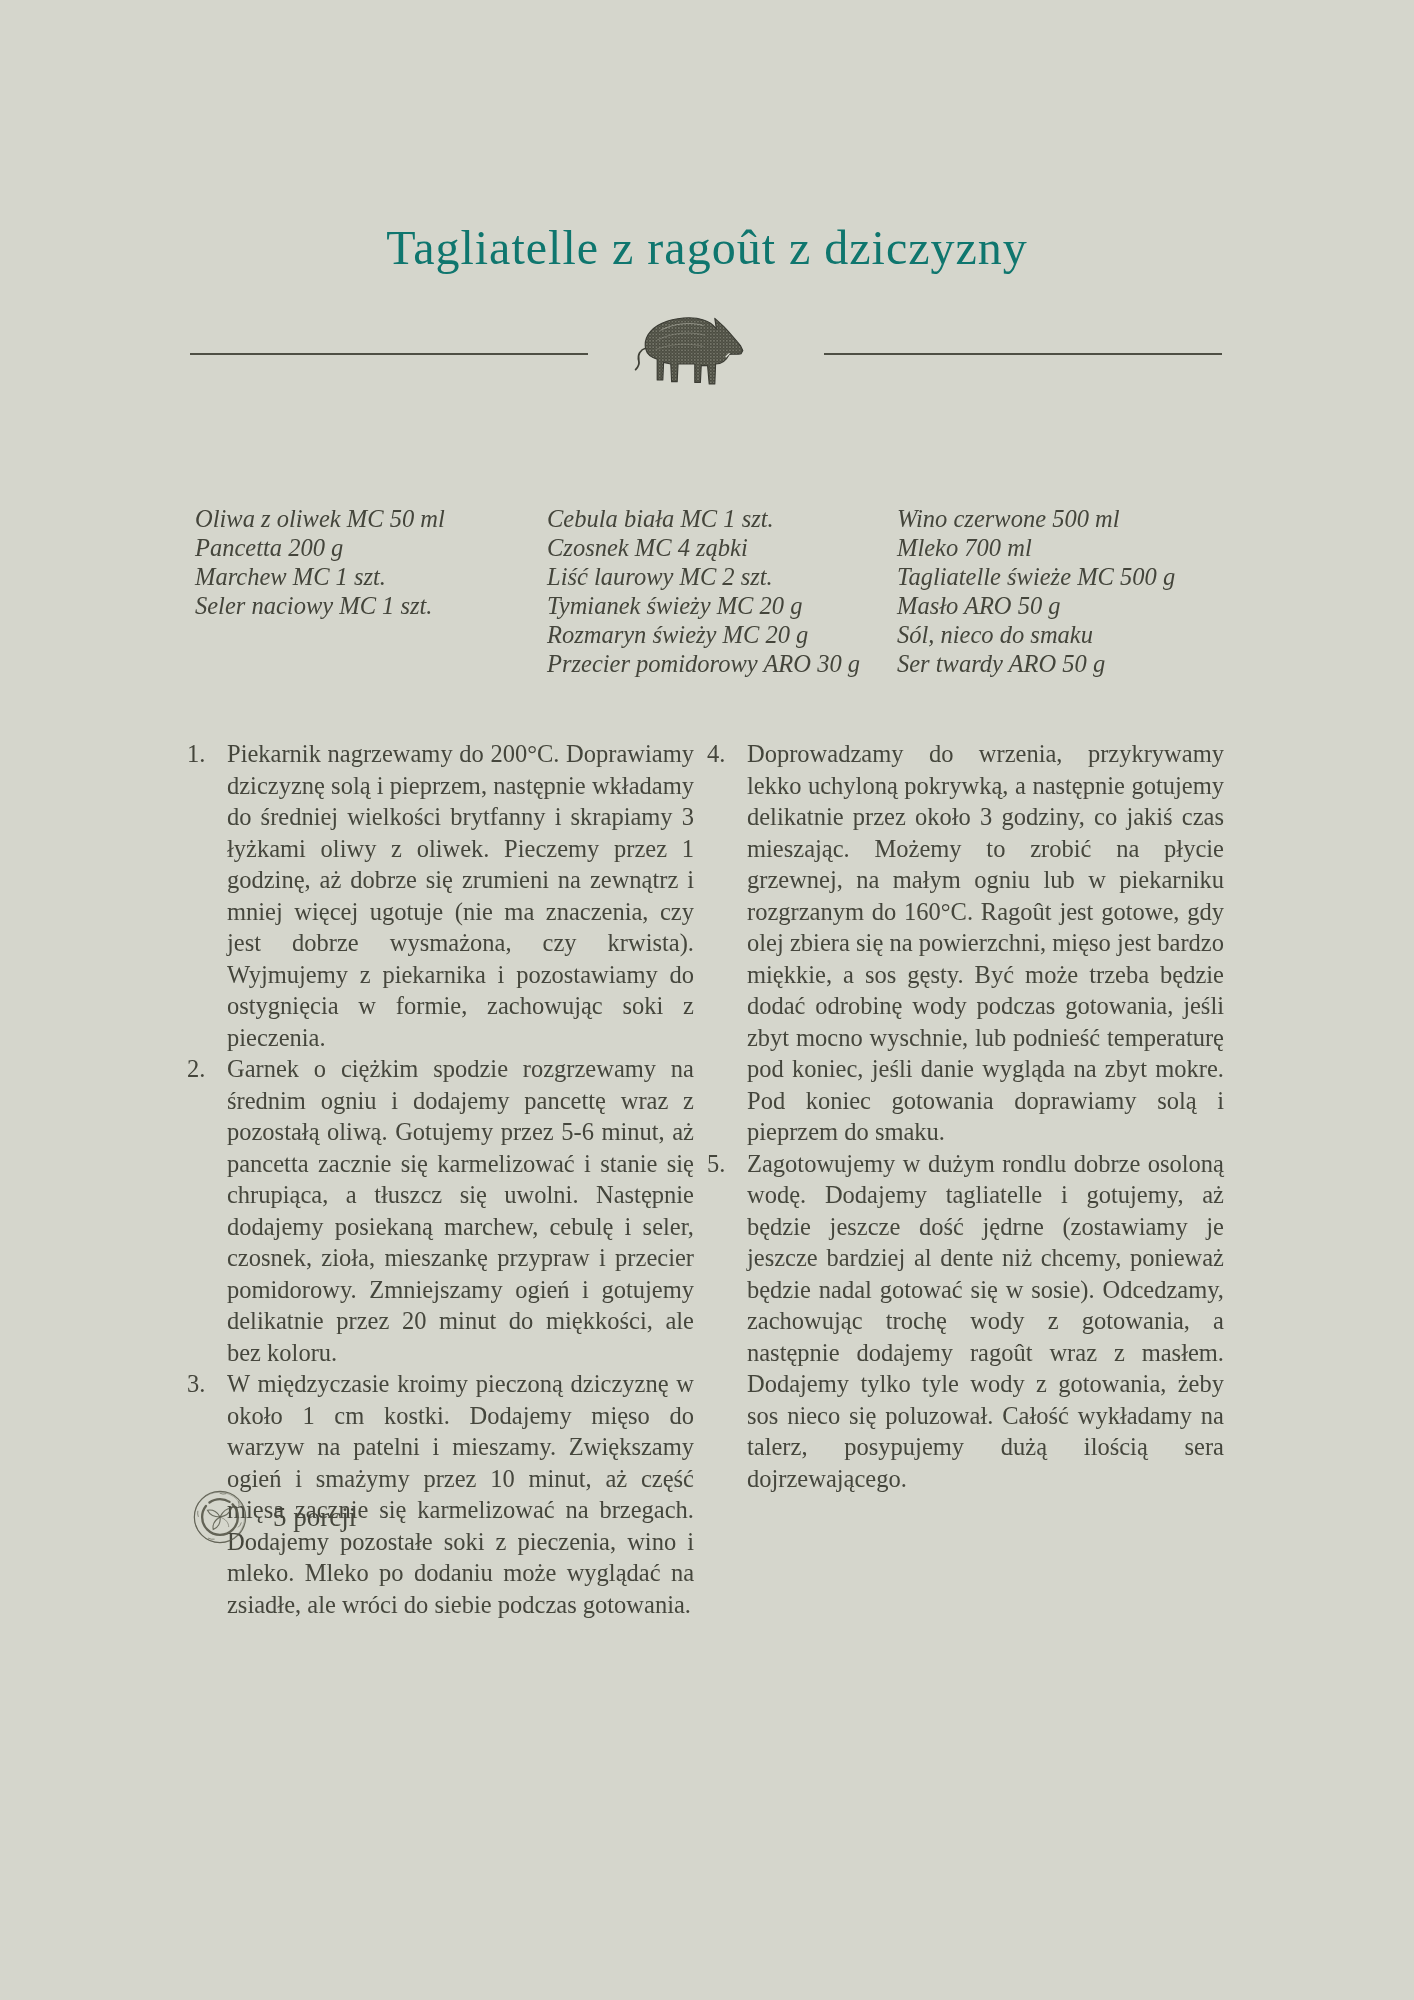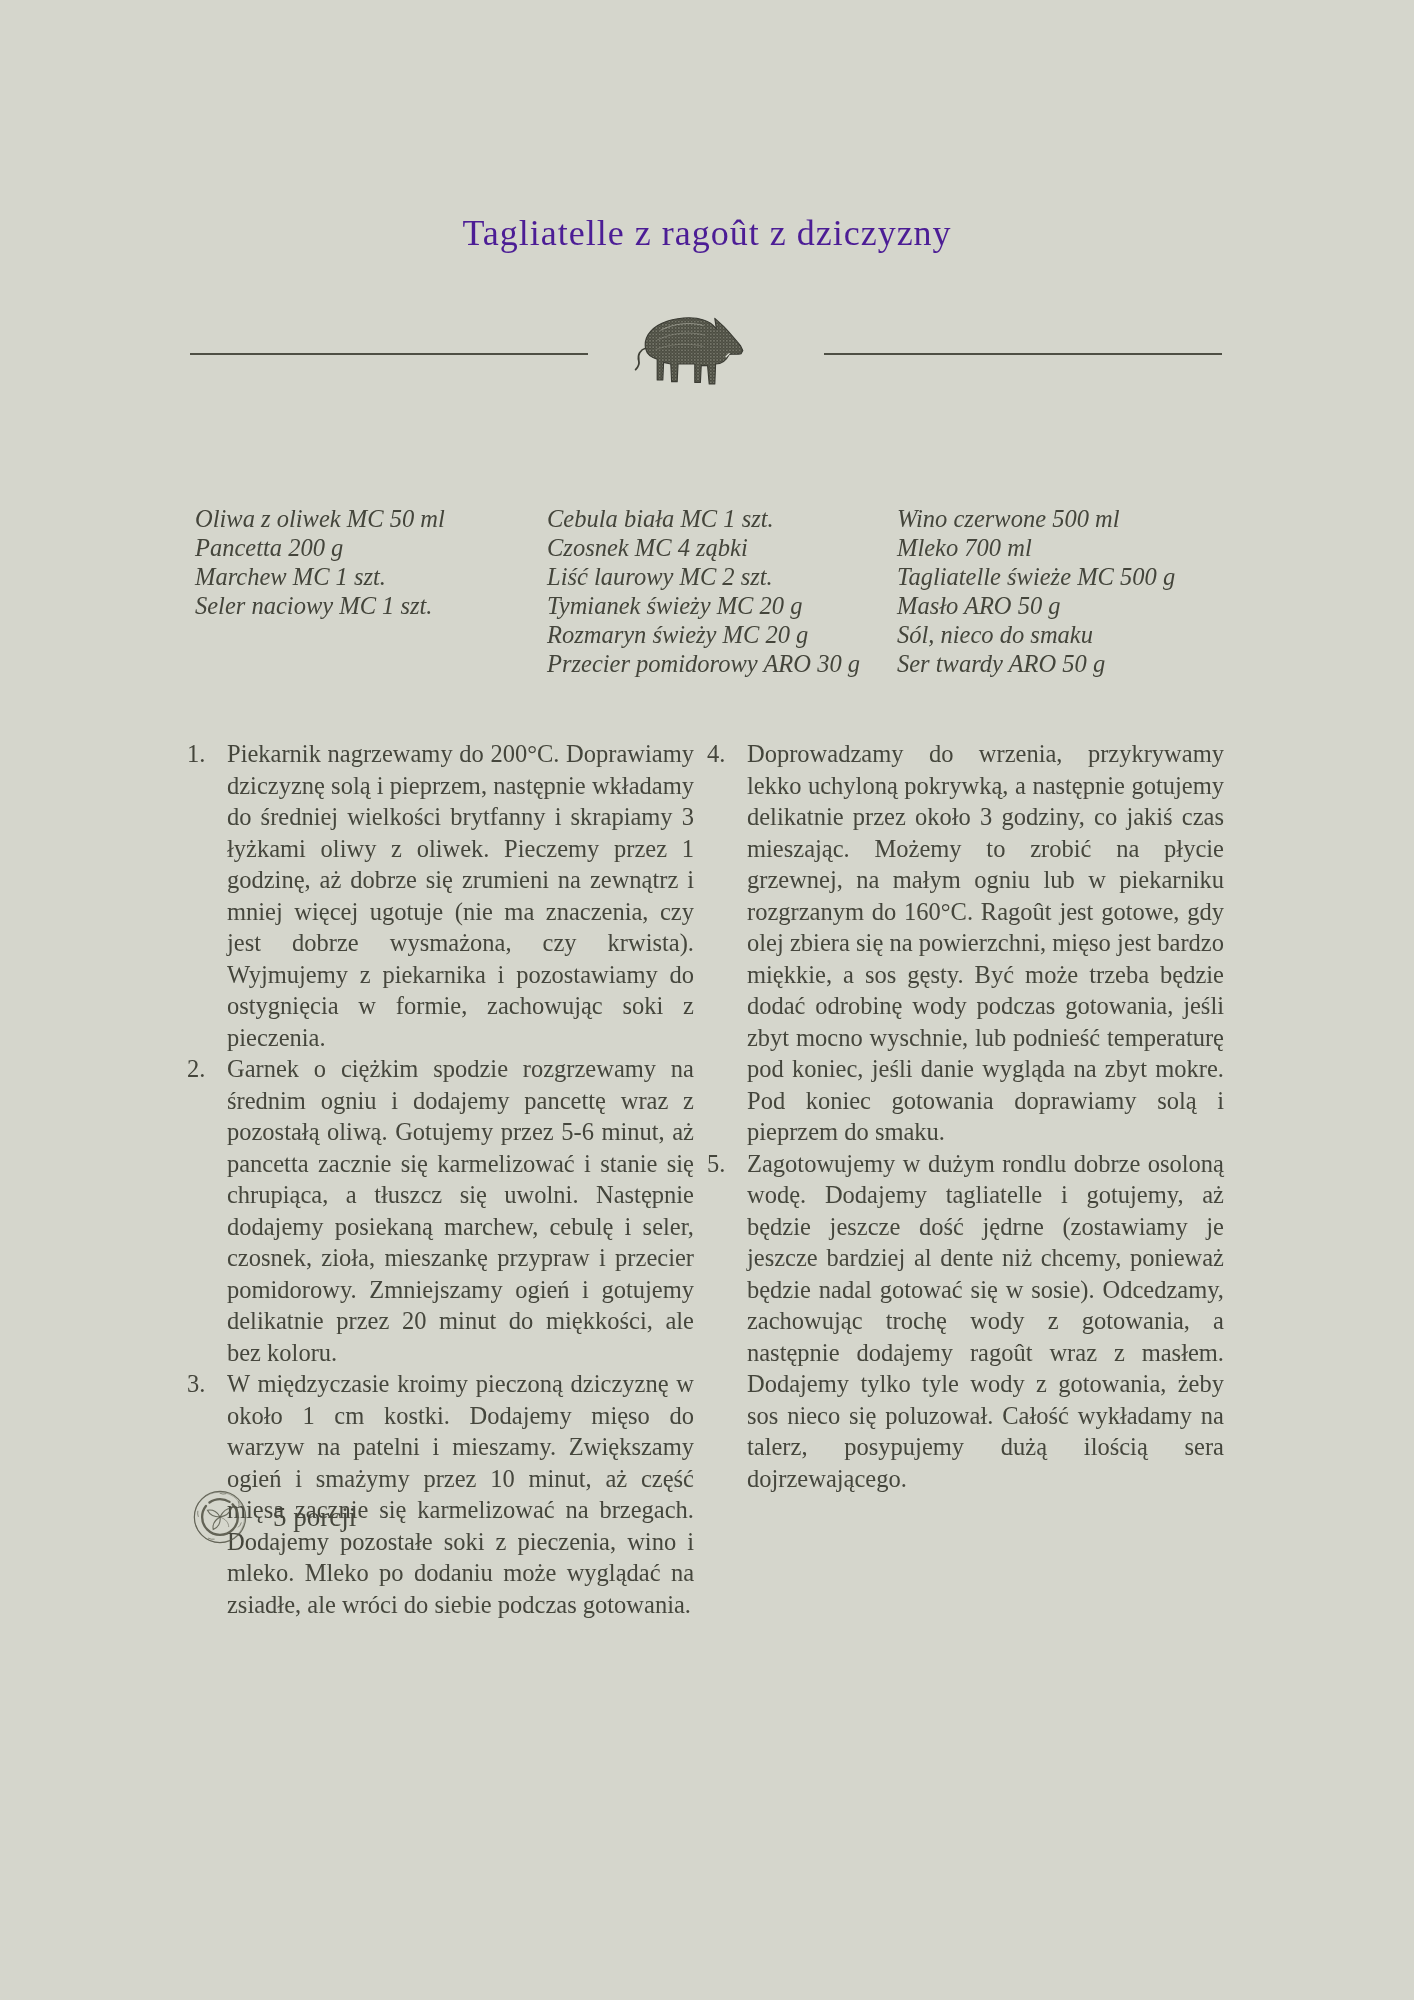--- a/index.html
+++ b/index.html
@@ -8,24 +8,24 @@
     background: #d5d6cc;
     font-family: "Liberation Serif", "DejaVu Serif", serif;
     color: #45463c;
     position: relative;
     overflow: hidden;
   }
   .page-title {
     position: absolute;
     left: 0; top: 188px; width: 1414px;
     text-align: center;
-    font-size: 36px;
+    font-size: 48px;
     font-weight: 400;
     letter-spacing: 1px;
-    color: #4c1d95;
+    color: #0f766e;
   }
   .rule {
     position: absolute;
     height: 2px;
     background: #4e4f44;
     top: 353px;
   }
   .rule-left  { left: 190px; width: 398px; }
   .rule-right { left: 824px; width: 398px; }
   .boar-wrap {

